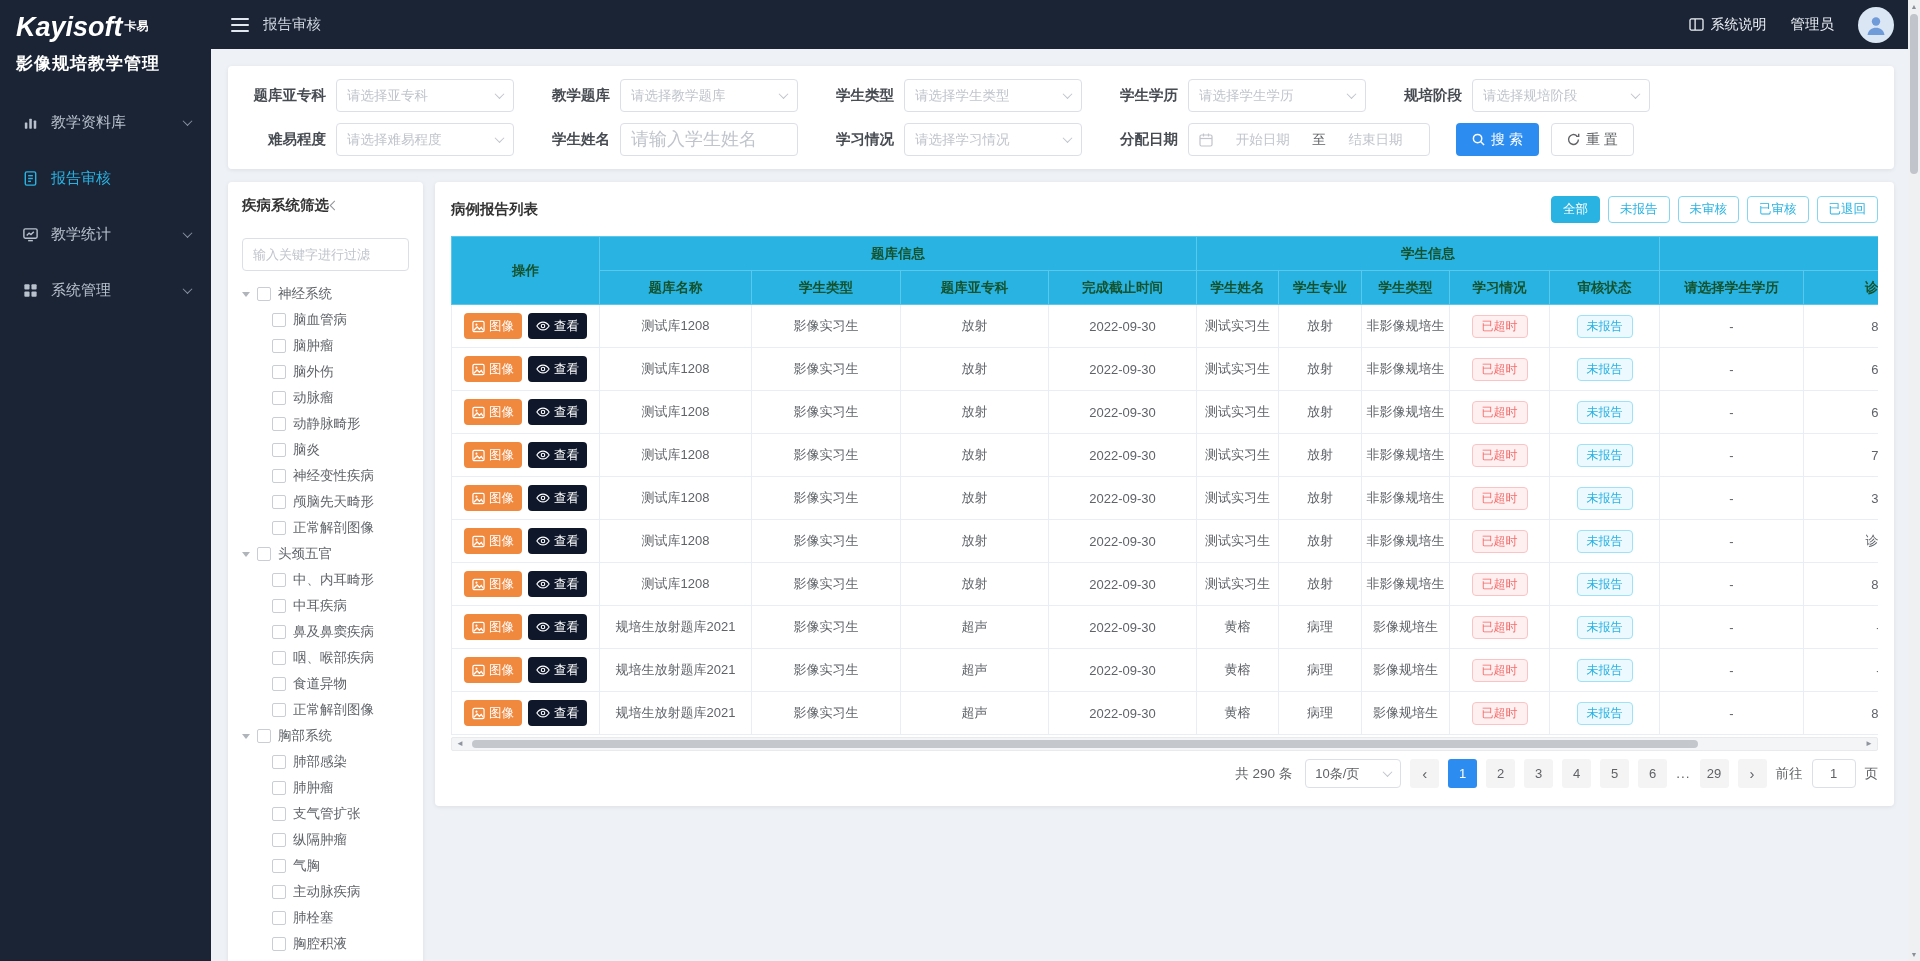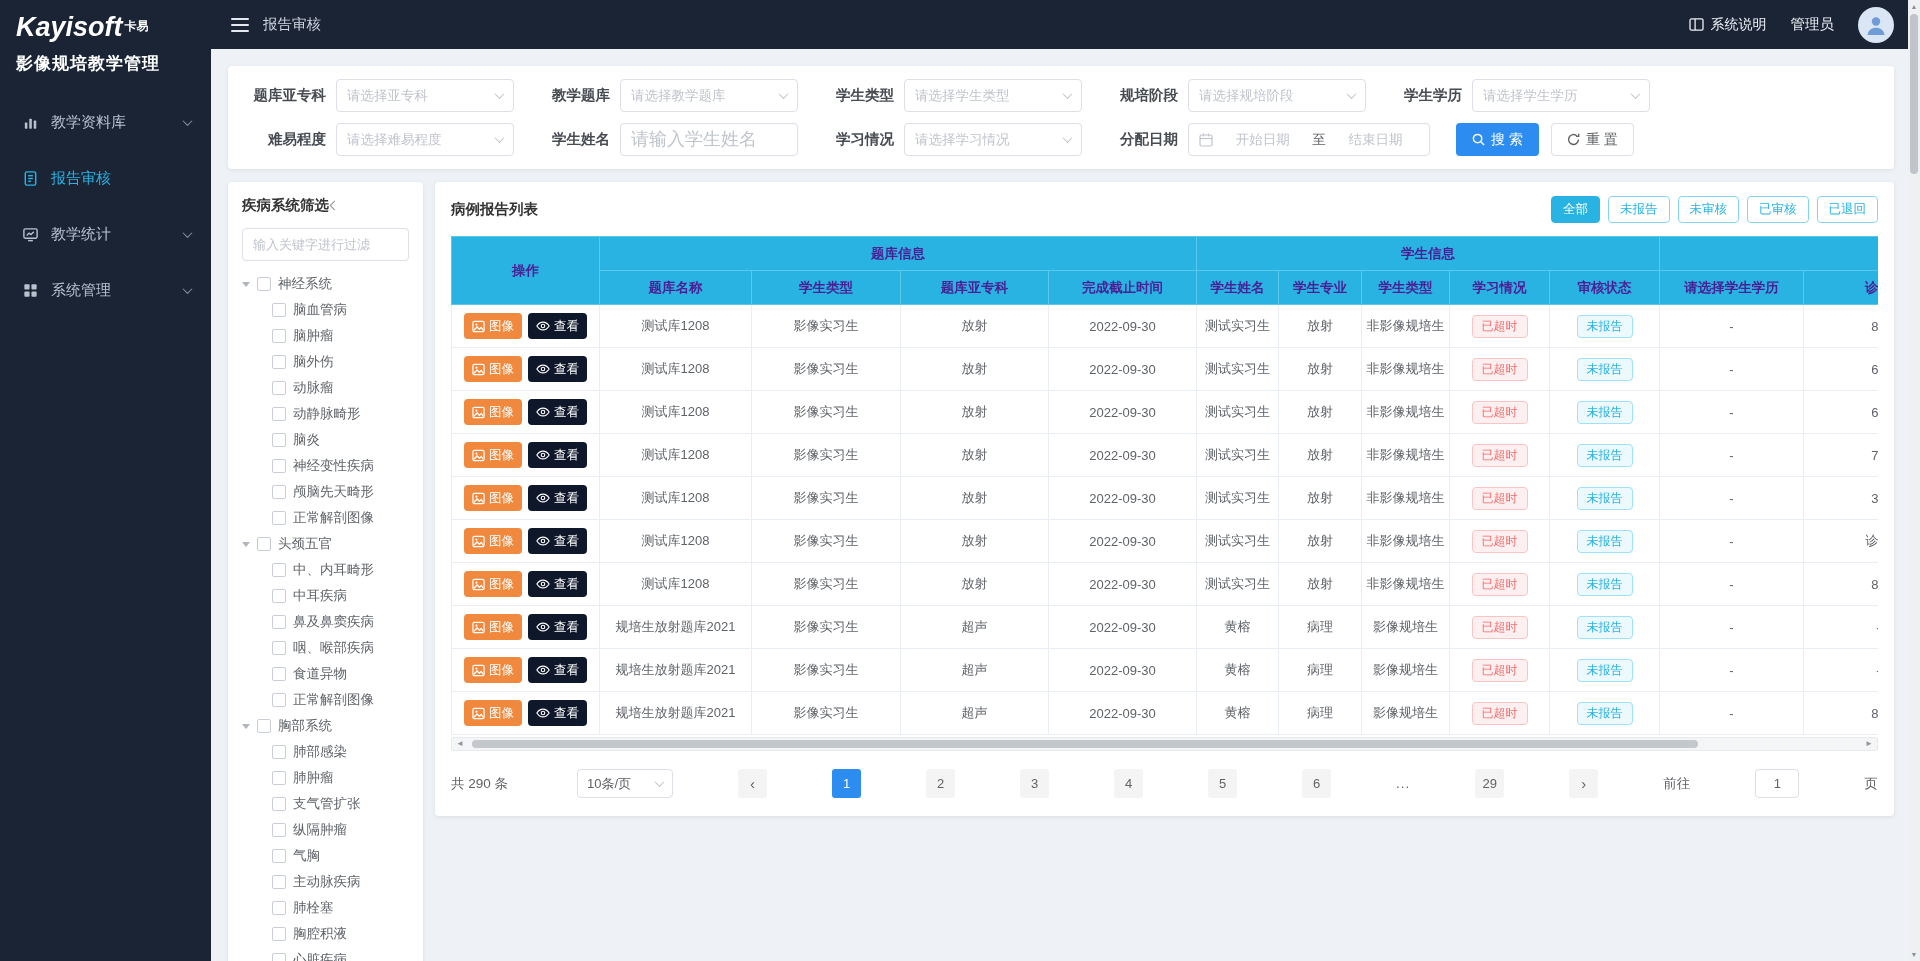--- a/index.html
+++ b/index.html
@@ -52,58 +52,58 @@
   .cal{display:inline-flex;color:#c0c4cc}
   .fgroup-btns{width:auto;gap:12px;margin-left:8px}
   .btn{height:33px;padding:0 15px;border-radius:4px;border:1px solid transparent;display:inline-flex;align-items:center;gap:6px;font-size:14px;cursor:pointer;white-space:nowrap}
   .btn-primary{background:#2d8cf0;color:#fff}
   .btn-plain{background:#fff;border-color:#dcdfe6;color:#606266}
 
   .content-row{display:flex;gap:12px;align-items:flex-start}
 
   
   .disease-card{width:195px;flex-shrink:0;padding:14px;min-height:980px}
-  .dc-head{display:flex;align-items:center;margin-bottom:13px}
+  .dc-head{display:flex;align-items:center;margin-bottom:23px}
   .dc-title{font-weight:bold;font-size:14.5px;color:#333}
   .collapse-btn{cursor:pointer;display:inline-flex;padding:2px}
   .collapse-btn .chev{border-color:#909399}
   .tree-search{width:100%;height:33px;border:1px solid #dcdfe6;border-radius:4px;padding:0 10px;font-size:13px;color:#606266;outline:none;margin-bottom:10px}
   .tree-search::placeholder{color:#c0c4cc}
   .tree-parent,.tree-child{display:flex;align-items:center;gap:7px;height:26px;color:#5f6368;font-size:13.5px;cursor:pointer;white-space:nowrap}
   .tree-child{padding-left:30px}
   .caret{width:0;height:0;border-left:4.5px solid transparent;border-right:4.5px solid transparent;border-top:5.5px solid #b0b4bb;flex-shrink:0}
   .cb{width:14px;height:14px;border:1px solid #c9cdd4;border-radius:2px;background:#fff;flex-shrink:0}
 
   
   .list-card{flex:1;min-width:0;padding:14px 16px 18px 16px}
   .list-head{display:flex;align-items:center;justify-content:space-between}
   .list-title{font-weight:bold;font-size:14.5px;color:#333}
   .status-tabs{display:flex;gap:8px}
   .status-tab{height:27px;padding:0 11px;border-radius:4px;border:1px solid #86d6f2;background:#fff;color:#29b3e3;font-size:12.5px;cursor:pointer;white-space:nowrap}
   .status-tab.active{background:#29b3e3;border-color:#29b3e3;color:#fff}
 
   .table-wrap{margin-top:13px;overflow:hidden;width:100%}
   table.rpt{border-collapse:collapse;table-layout:fixed;width:1502px}
-  .rpt th{background:#29b3e3;color:#4c1d95;font-weight:bold;border:1px solid #5ac7ec;height:34px;font-size:13.5px;padding:2px 4px;text-align:center;overflow:hidden;white-space:nowrap}
+  .rpt th{background:#29b3e3;color:#14532d;font-weight:bold;border:1px solid #5ac7ec;height:34px;font-size:13.5px;padding:2px 4px;text-align:center;overflow:hidden;white-space:nowrap}
   .rpt td{border:1px solid #e9eef4;height:43px;text-align:center;font-size:13px;color:#5f6368;padding:3px 4px;background:#fff;overflow:hidden}
   .td-wrap{white-space:normal;word-break:break-all;line-height:1.25}
   .ops{display:flex;gap:6px;justify-content:center}
   .btn-op{height:26px;padding:0 8px;border:none;border-radius:4px;color:#fff;font-size:12.5px;display:inline-flex;align-items:center;gap:4px;cursor:pointer;white-space:nowrap}
   .btn-img{background:#f0883e}
   .btn-view{background:#0f172a}
   .badge{display:inline-block;padding:3px 9px;border-radius:4px;font-size:12px;line-height:1.25;white-space:nowrap}
   .badge-red{color:#f56c6c;background:#fef0f0;border:1px solid #fbc4c4}
   .badge-cyan{color:#29b3e3;background:#ecf9fe;border:1px solid #9fe1f6}
 
   .hscroll{display:flex;align-items:center;height:14px;margin-top:2px;background:#f4f5f7;border:1px solid #e8eaee;border-radius:2px}
   .harrow{font-size:8px;color:#8f959e;width:16px;text-align:center;line-height:12px;cursor:pointer}
   .htrack{flex:1;height:100%;position:relative}
   .hthumb{position:absolute;left:4px;top:2px;height:8px;width:88%;background:#c4c7cc;border-radius:4px;cursor:pointer}
 
-  .pagination{display:flex;align-items:center;justify-content:space-between;gap:9px;margin-top:18px;font-size:13.5px;color:#606266}
+  .pagination{display:flex;align-items:center;justify-content:flex-end;gap:9px;margin-top:8px;font-size:13.5px;color:#606266}
   .pg-total{margin-right:4px}
   .pg-size{width:96px;height:29px;border:1px solid #dcdfe6;border-radius:4px;display:flex;align-items:center;justify-content:space-between;padding:0 9px;font-size:13px;color:#606266;cursor:pointer;background:#fff}
   .pg-btn{min-width:29px;height:29px;background:#f4f4f5;border:none;border-radius:3px;color:#606266;font-size:13px;cursor:pointer;padding:0 6px}
   .pg-btn.active{background:#2d8cf0;color:#fff}
   .pg-arrow{font-size:15px;line-height:1}
   .pg-ellipsis{color:#606266;letter-spacing:1px}
   .pg-goto{white-space:nowrap}
   .pg-input{width:44px;height:29px;border:1px solid #dcdfe6;border-radius:4px;text-align:center;font-size:13px;color:#606266;outline:none}
 
   
@@ -220,30 +220,30 @@
               </div>
             </div>
             <div class="fgroup">
               <label class="flabel">学生类型</label>
               <div class="select-box">
                 <span class="sel-ph">请选择学生类型</span>
                 <span class="chev chev-down"></span>
               </div>
             </div>
             <div class="fgroup">
+              <label class="flabel">学生学历</label>
+              <div class="select-box">
+                <span class="sel-ph">请选择学生学历</span>
+                <span class="chev chev-down"></span>
+              </div>
+            </div>
+            <div class="fgroup">
               <label class="flabel">规培阶段</label>
               <div class="select-box">
                 <span class="sel-ph">请选择规培阶段</span>
-                <span class="chev chev-down"></span>
-              </div>
-            </div>
-            <div class="fgroup">
-              <label class="flabel">学生学历</label>
-              <div class="select-box">
-                <span class="sel-ph">请选择学生学历</span>
                 <span class="chev chev-down"></span>
               </div>
             </div>
           </div>
         <div class="filter-row" id="filter-row2">
           <div class="fgroup">
               <label class="flabel">难易程度</label>
               <div class="select-box">
                 <span class="sel-ph">请选择难易程度</span>
                 <span class="chev chev-down"></span>

